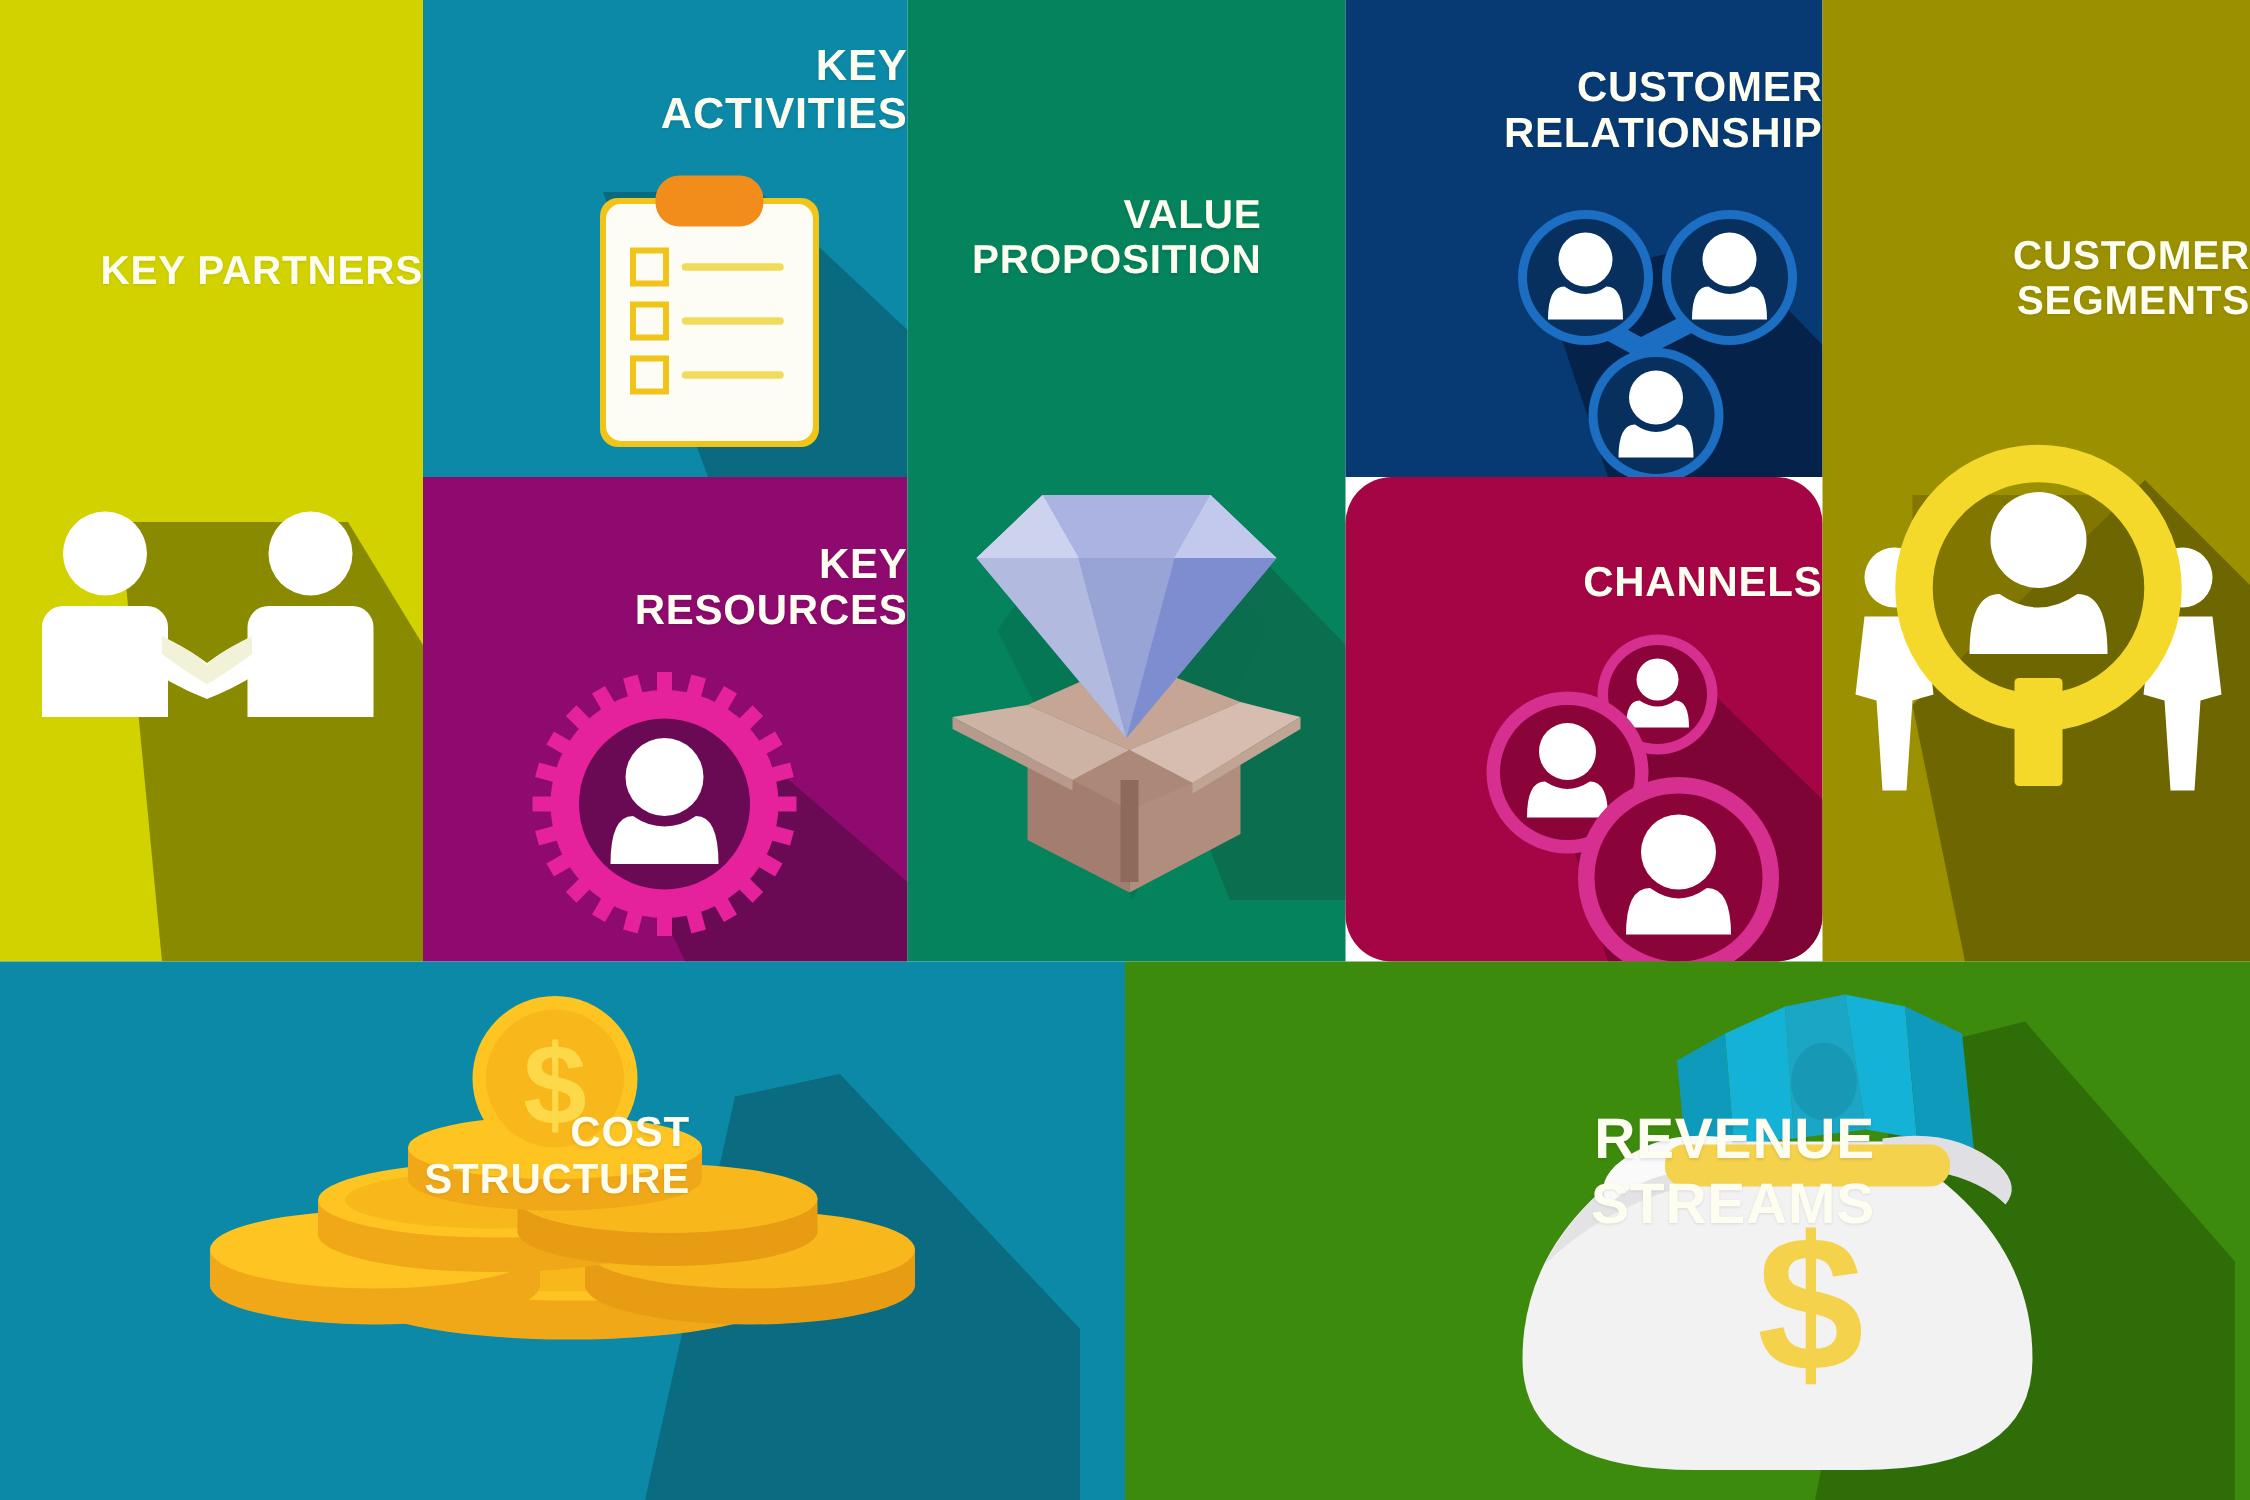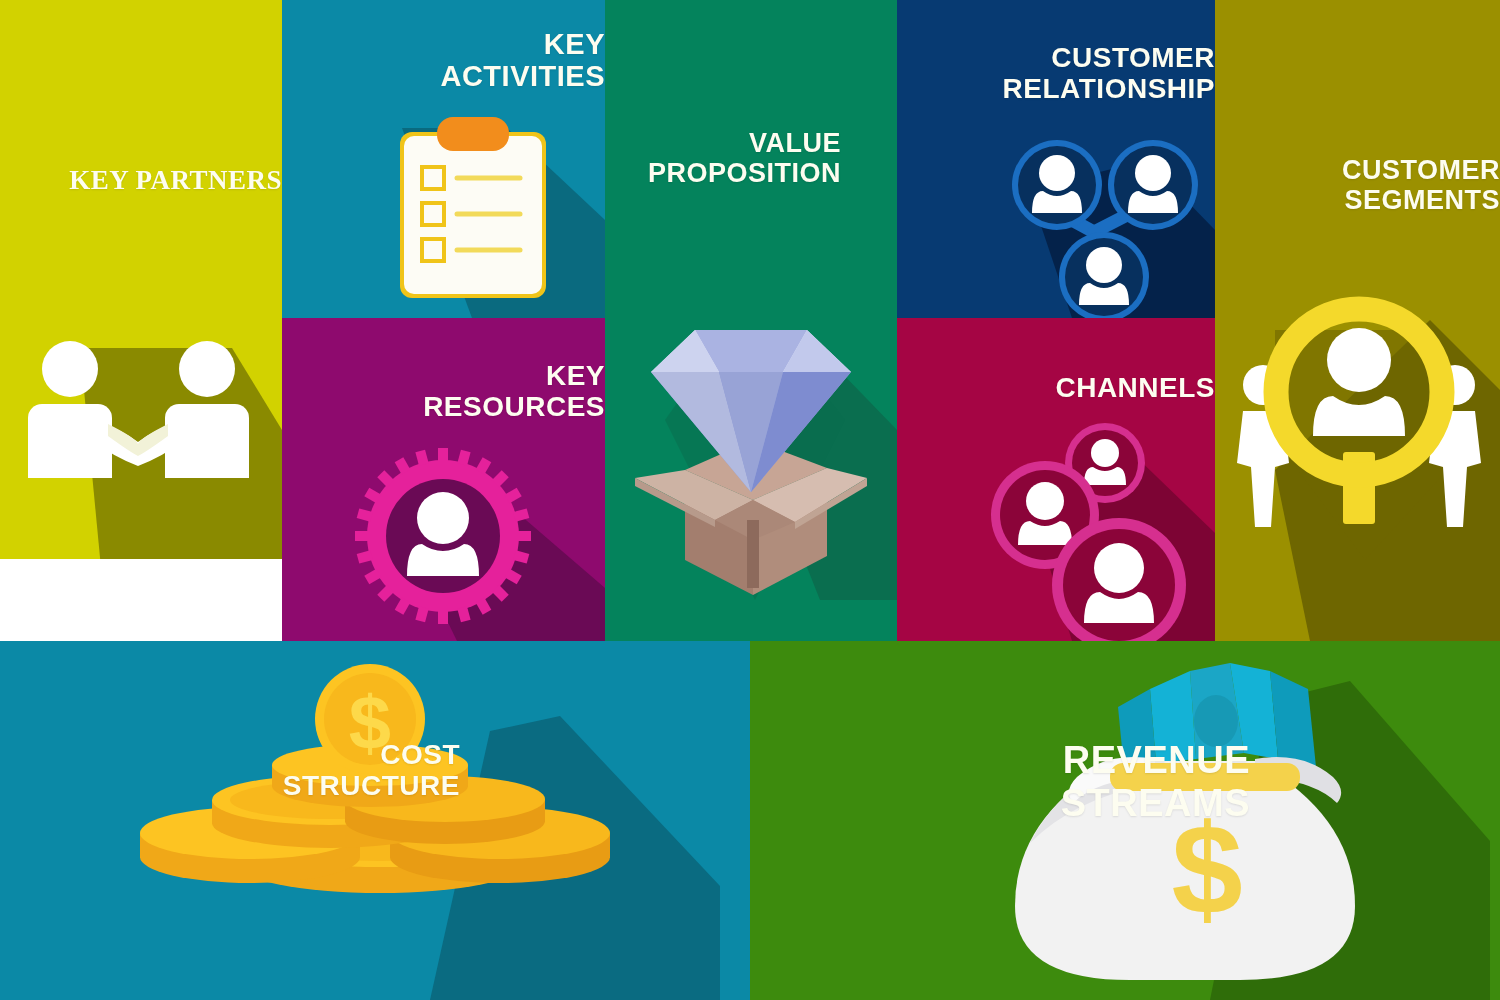--- a/index.html
+++ b/index.html
@@ -7,21 +7,21 @@
   #canvas{position:relative;width:1500px;height:1000px;}
   .panel{position:absolute;overflow:hidden;box-sizing:border-box;}
   .ttl{position:absolute;color:#fdfdf0;font-weight:bold;letter-spacing:.5px;line-height:1.12;text-align:right;white-space:pre-line;text-shadow:0 1px 2px rgba(0,0,0,.10);}
   svg{display:block;overflow:visible;}
 </style>
 </head>
 <body>
 
 <div id="canvas">
 
-  <div class="panel" style="left:0;top:0;width:282px;height:559px;background:#d2d200;font-family:Liberation Serif, serif;">
+  <div class="panel" style="left:0;top:0;width:282px;height:641px;background:#d2d200;">
     <svg width="282" height="641" viewBox="0 0 282 641" style="position:absolute;left:0;top:0;">
       <polygon points="80,348 232,348 282,430 282,641 108,641" fill="#8a8a00"></polygon>
       <circle cx="70" cy="369" r="28" fill="#ffffff"></circle>
       <path d="M42 404 h56 a14 14 0 0 1 14 14 v60 h-84 v-60 a14 14 0 0 1 14 -14 z" fill="#ffffff"></path>
       <circle cx="207" cy="369" r="28" fill="#ffffff"></circle>
       <path d="M179 404 h56 a14 14 0 0 1 14 14 v60 h-84 v-60 a14 14 0 0 1 14 -14 z" fill="#ffffff"></path>
       <path d="M92 418 q30 12 46 24 q16 -12 46 -24 l0 22 q-20 16 -46 26 q-26 -10 -46 -26 z" fill="#ffffff"></path>
       <path d="M108 424 q28 14 30 20 q2 -6 30 -20 l0 12 q-22 16 -30 20 q-8 -4 -30 -20 z" fill="#f2f2d8"></path>
     </svg>
     <div class="ttl" style="left:0;top:165px;width:282px;font-size:27px;">KEY PARTNERS</div>
@@ -141,21 +141,21 @@
         <circle r="45" fill="#1b6ec2"></circle>
         <circle r="39" fill="#07305e"></circle>
         <circle cx="0" cy="-12" r="18" fill="#ffffff"></circle>
         <path d="M-25 28 q0 -22 11 -22 q7 5 14 5 q7 0 14 -5 q11 0 11 22 z" fill="#ffffff"></path>
       </g>
     </svg>
     <div class="ttl" style="left:0;top:42px;width:318px;font-size:28px;">CUSTOMER
 RELATIONSHIP</div>
   </div>
 
-  <div class="panel" style="left:897px;top:318px;width:318px;height:323px;background:#a50544;">
+  <div class="panel" style="left:897px;top:318px;width:318px;height:323px;background:#a50544;border-radius:31px;">
     <svg width="318" height="323" viewBox="0 0 318 323" style="position:absolute;left:0;top:0;">
       <polygon points="130,175 230,130 318,215 318,323 175,323" fill="#7d0434"></polygon>
 
       <line x1="155" y1="190" x2="207" y2="152" stroke="#d62f8f" stroke-width="16"></line>
       <line x1="165" y1="205" x2="222" y2="248" stroke="#d62f8f" stroke-width="16"></line>
 
       <g transform="translate(208,145)">
         <circle r="40" fill="#d62f8f"></circle>
         <circle r="33" fill="#8b0439"></circle>
         <circle cx="0" cy="-10" r="14" fill="#ffffff"></circle>

